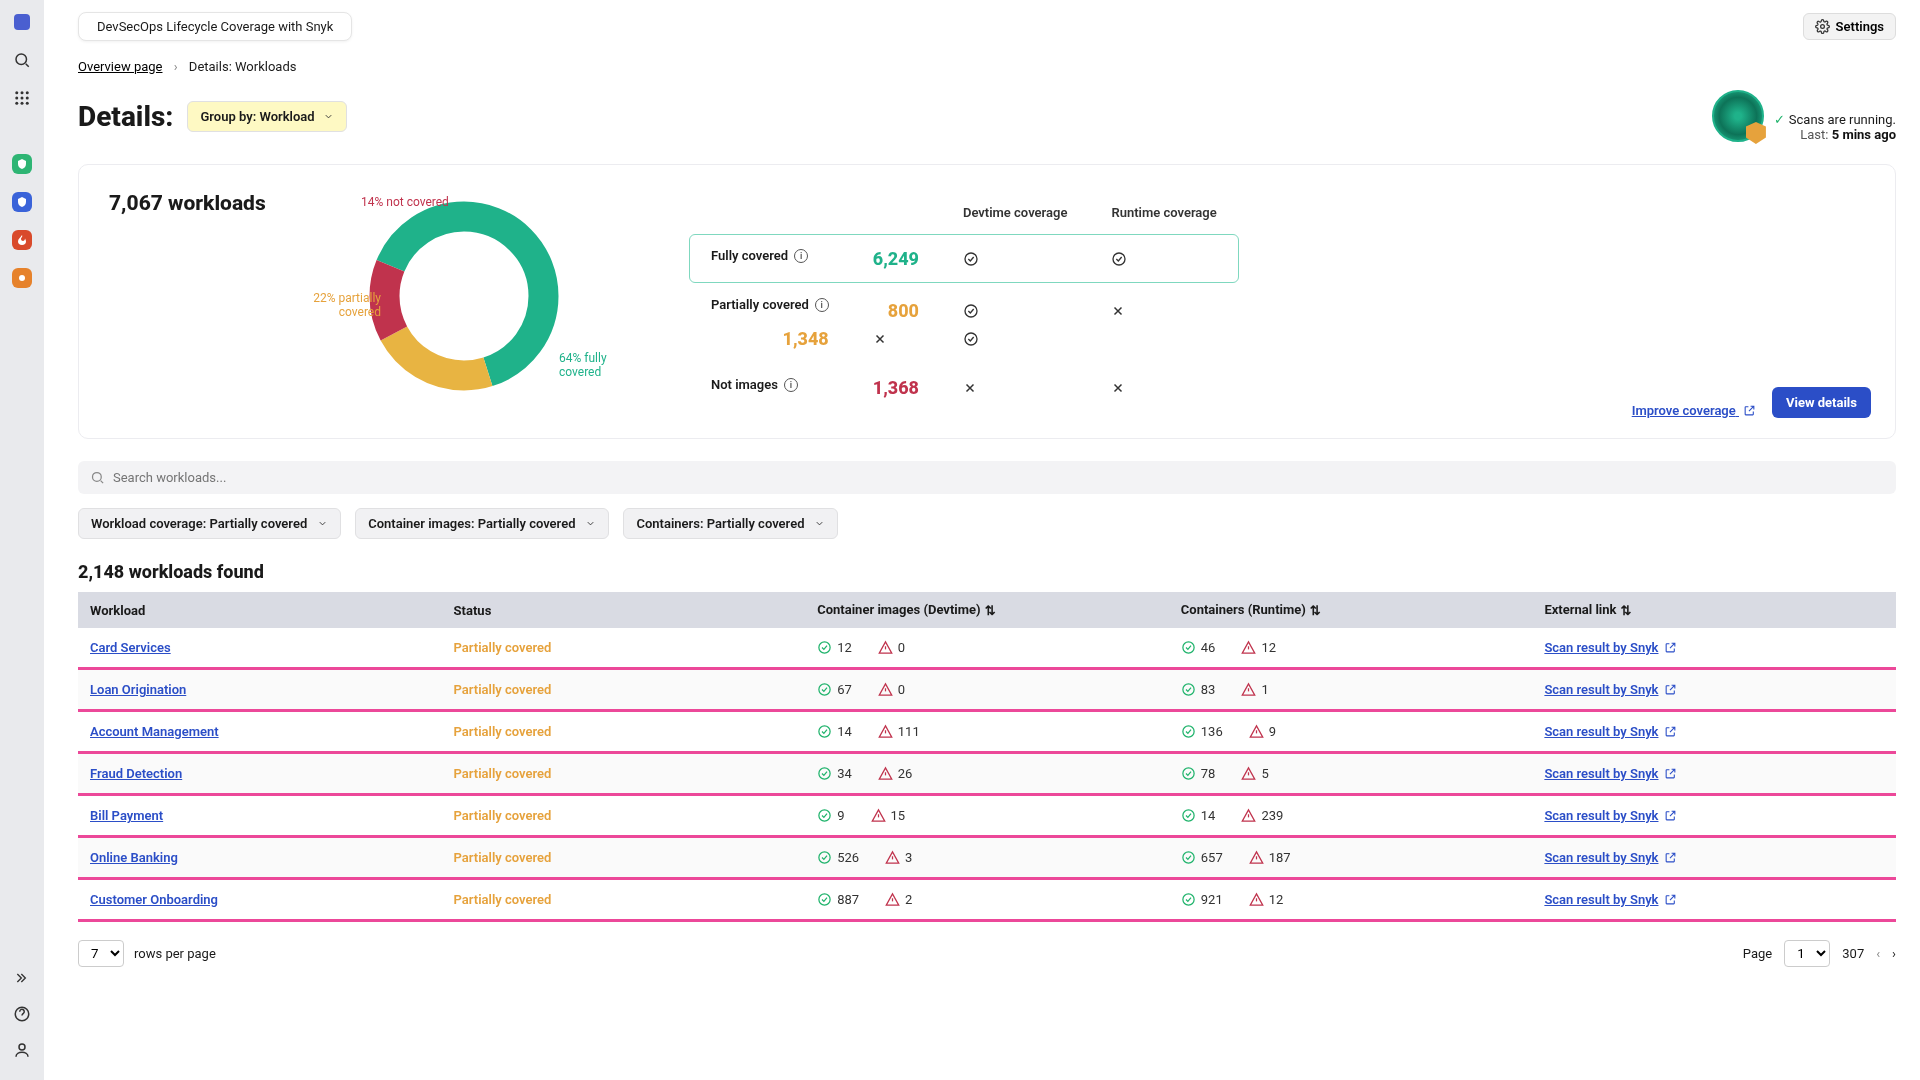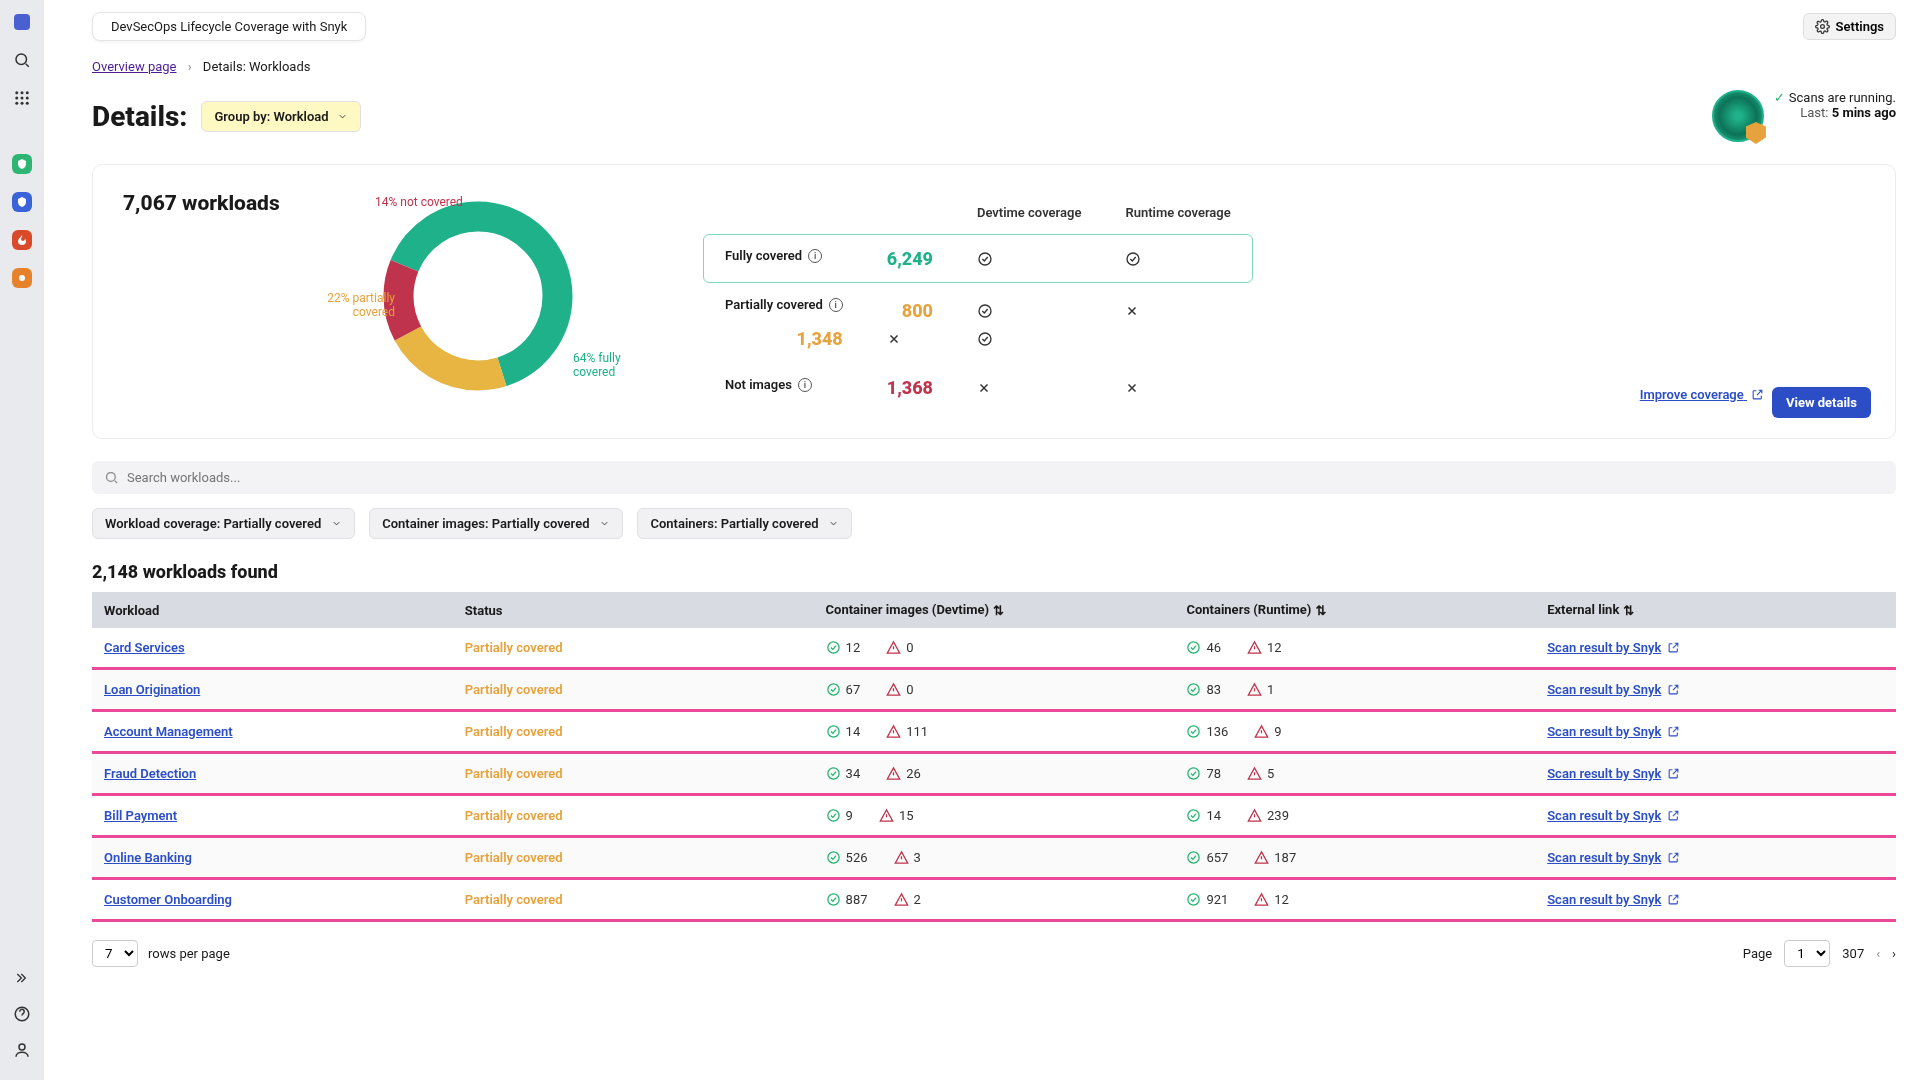--- a/index.html
+++ b/index.html
@@ -1,32 +1,32 @@
 <!DOCTYPE html>
 <html><head>
 <meta charset="utf-8">
 <style>
 * { box-sizing: border-box; margin: 0; padding: 0; font-family: -apple-system, BlinkMacSystemFont, 'Segoe UI', Roboto, sans-serif; }
 body { display: flex; background: #fff; color: #1a1a1a; font-size: 13px; }
 .sidebar { width: 44px; background: #e9eaed; display: flex; flex-direction: column; align-items: center; padding: 12px 0; gap: 18px; height: 100vh; }
 .sidebar .sb-icon { width: 20px; height: 20px; display: flex; align-items: center; justify-content: center; cursor: pointer; }
 .sidebar .badge { width: 20px; height: 20px; border-radius: 6px; display:flex; align-items:center; justify-content:center; }
 .sidebar .bottom { margin-top: auto; display:flex; flex-direction:column; gap:16px; align-items:center; padding-bottom:8px;}
-.main { flex: 1; padding: 12px 24px 24px 48px; overflow:auto; }
+.main { flex: 1; padding: 12px 24px 24px 34px; overflow:auto; }
 .pill { background: #fff; border: 1px solid #e5e5e5; border-radius: 8px; padding: 6px 18px; box-shadow: 0 1px 3px rgba(0,0,0,0.06); font-size:13px; display:inline-block; }
 .topbar { display:flex; align-items:center; justify-content:space-between; }
 .settings-btn { background:#f3f3f3; border:1px solid #ddd; border-radius:6px; padding:5px 11px; display:flex; align-items:center; gap:6px; cursor:pointer; font-size:13px; font-weight:600;}
 .breadcrumb { margin-top: 18px; font-size:13px; }
-.breadcrumb a { color:#4c1d95; text-decoration:underline; }
+.breadcrumb a { color:#000000; text-decoration:underline; }
 .breadcrumb .sep { margin:0 8px; color:#888; }
 .header-row { display:flex; align-items:center; justify-content:space-between; margin-top:16px; }
 .header-left { display:flex; align-items:center; gap:14px; }
 .page-title { font-size:28px; font-weight:800; }
 .groupby { background:#fef9c3; border:1px solid #e0e0e2; border-radius:6px; padding:7px 12px; display:flex; align-items:center; gap:8px; cursor:pointer; font-size:13px; font-weight:600;}
-.scan-status { display:flex; align-items:flex-start; gap:10px; }
+.scan-status { display:flex; align-items:flex-end; gap:10px; }
 .scan-img { width:52px; height:52px; border-radius:50%; background: radial-gradient(circle, #1fb28a 10%, #0d7358 55%, #1fb28a 90%); position:relative; border:2px solid #1fb28a;}
 .scan-img::after { content:""; position:absolute; right:-4px; bottom:-4px; width:20px; height:22px; background:#e6a23c; border-radius:4px 4px 6px 6px; clip-path: polygon(50% 0,100% 20%,100% 70%,50% 100%,0 70%,0 20%);}
 .scan-text { font-size:13px; text-align:right; }
 .scan-text .line1 { color:#1a1a1a; }
 .scan-text .line1 .tick { color:#1fb36b; margin-right:4px; }
 .scan-text .line2 { color:#555; }
 .scan-text .line2 strong { font-weight:700; color:#111; }
 .card { border:1px solid #ececf0; border-radius:10px; padding:26px 30px; margin-top:22px; display:flex; gap:40px; align-items:flex-start; position:relative; }
 .card-left { width:170px; }
 .card-left h2 { font-size:21px; font-weight:800; }
@@ -37,21 +37,21 @@
 .lbl-fc { color:#1fb28a; top:160px; left:240px; }
 .coverage-table { border-collapse:collapse; margin-top:0; }
 .coverage-table th, .coverage-table td { padding:14px 22px; text-align:center; font-size:13px; }
 .coverage-table th { font-weight:600; color:#333; }
 .coverage-table td.label { text-align:left; font-weight:600; display:flex; align-items:center; gap:6px; }
 .coverage-table td.num { font-size:18px; font-weight:800; text-align:right; min-width:90px; }
 .coverage-table tr.fully { outline:1px solid #7fd8bf; outline-offset:-1px; border-radius:6px; }
 .coverage-table tr.fully td.num { color:#1fb28a; }
 .coverage-table tr.partial td.num { color:#e6a23c; }
 .coverage-table tr.notc td.num { color:#c0334d; }
-.card-actions { position:absolute; right:24px; bottom:20px; display:flex; align-items:flex-start; gap:8px; }
+.card-actions { position:absolute; right:24px; bottom:20px; display:flex; align-items:flex-end; gap:16px; }
 .link { color:#2b4ec7; text-decoration:underline; cursor:pointer; font-weight:600; }
 .btn-primary { background:#2b4ec7; color:#fff; border:none; border-radius:6px; padding:8px 14px; font-weight:700; cursor:pointer; font-size:13px; }
 .search-bar { margin-top:22px; background:#f3f3f5; border-radius:6px; padding:9px 12px; display:flex; align-items:center; gap:8px; }
 .search-bar input { background:transparent; border:none; outline:none; flex:1; font-size:13px; }
 .filters { display:flex; gap:14px; margin-top:14px; }
 .filter-pill { background:#f1f1f3; border:1px solid #e0e0e2; border-radius:6px; padding:7px 12px; display:flex; align-items:center; gap:10px; cursor:pointer; font-size:13px; font-weight:600;}
 .results-title { margin-top:22px; font-size:18px; font-weight:800; }
 table.data { width:100%; border-collapse:collapse; margin-top:10px; }
 table.data th { background:#d9dbe3; text-align:left; padding:10px 12px; font-size:13px; font-weight:700; }
 table.data td { padding:12px; font-size:13px; border-bottom:3px solid #ec4899; }

